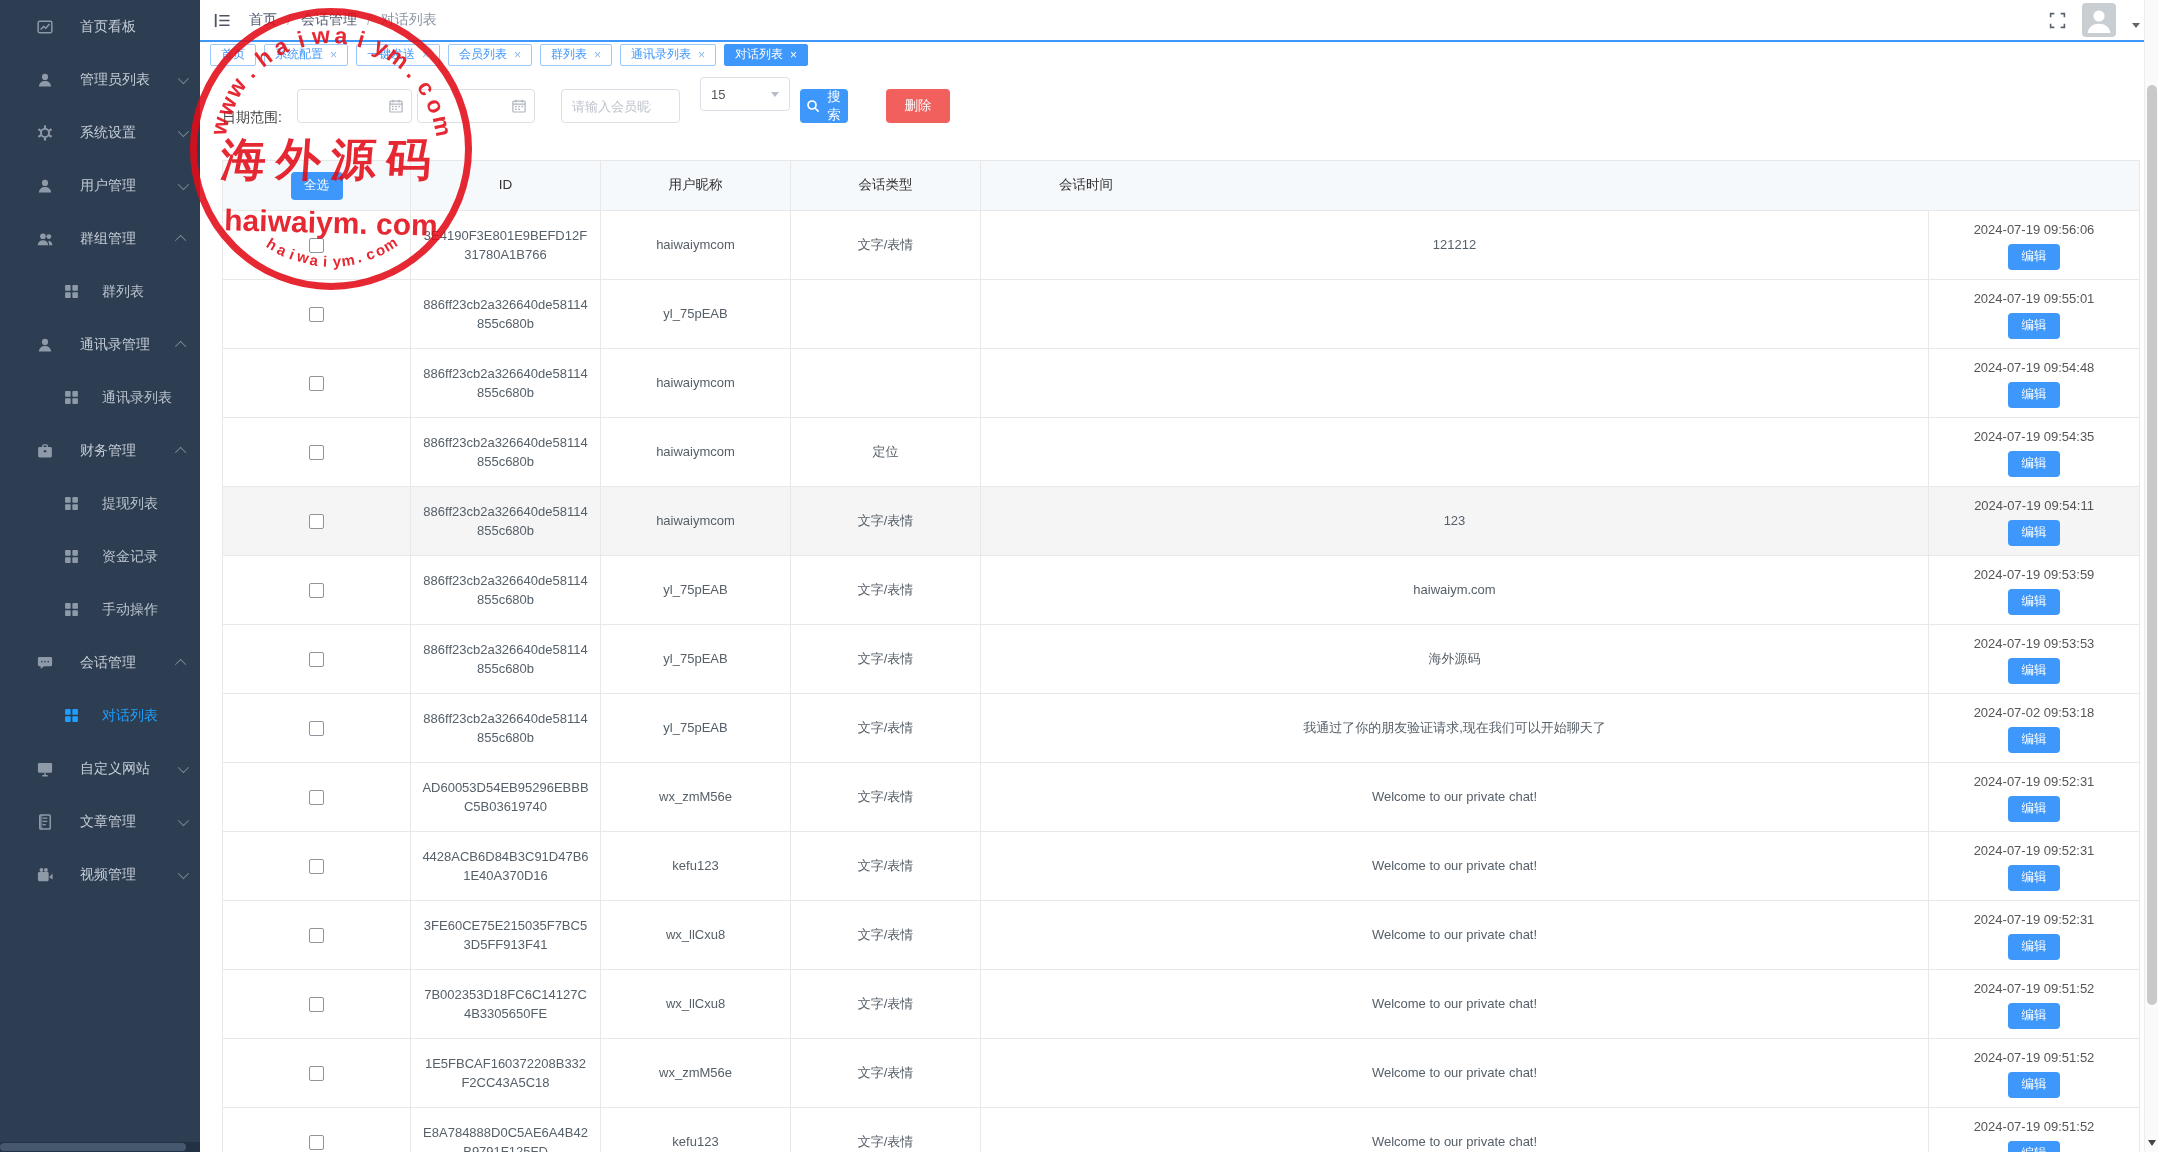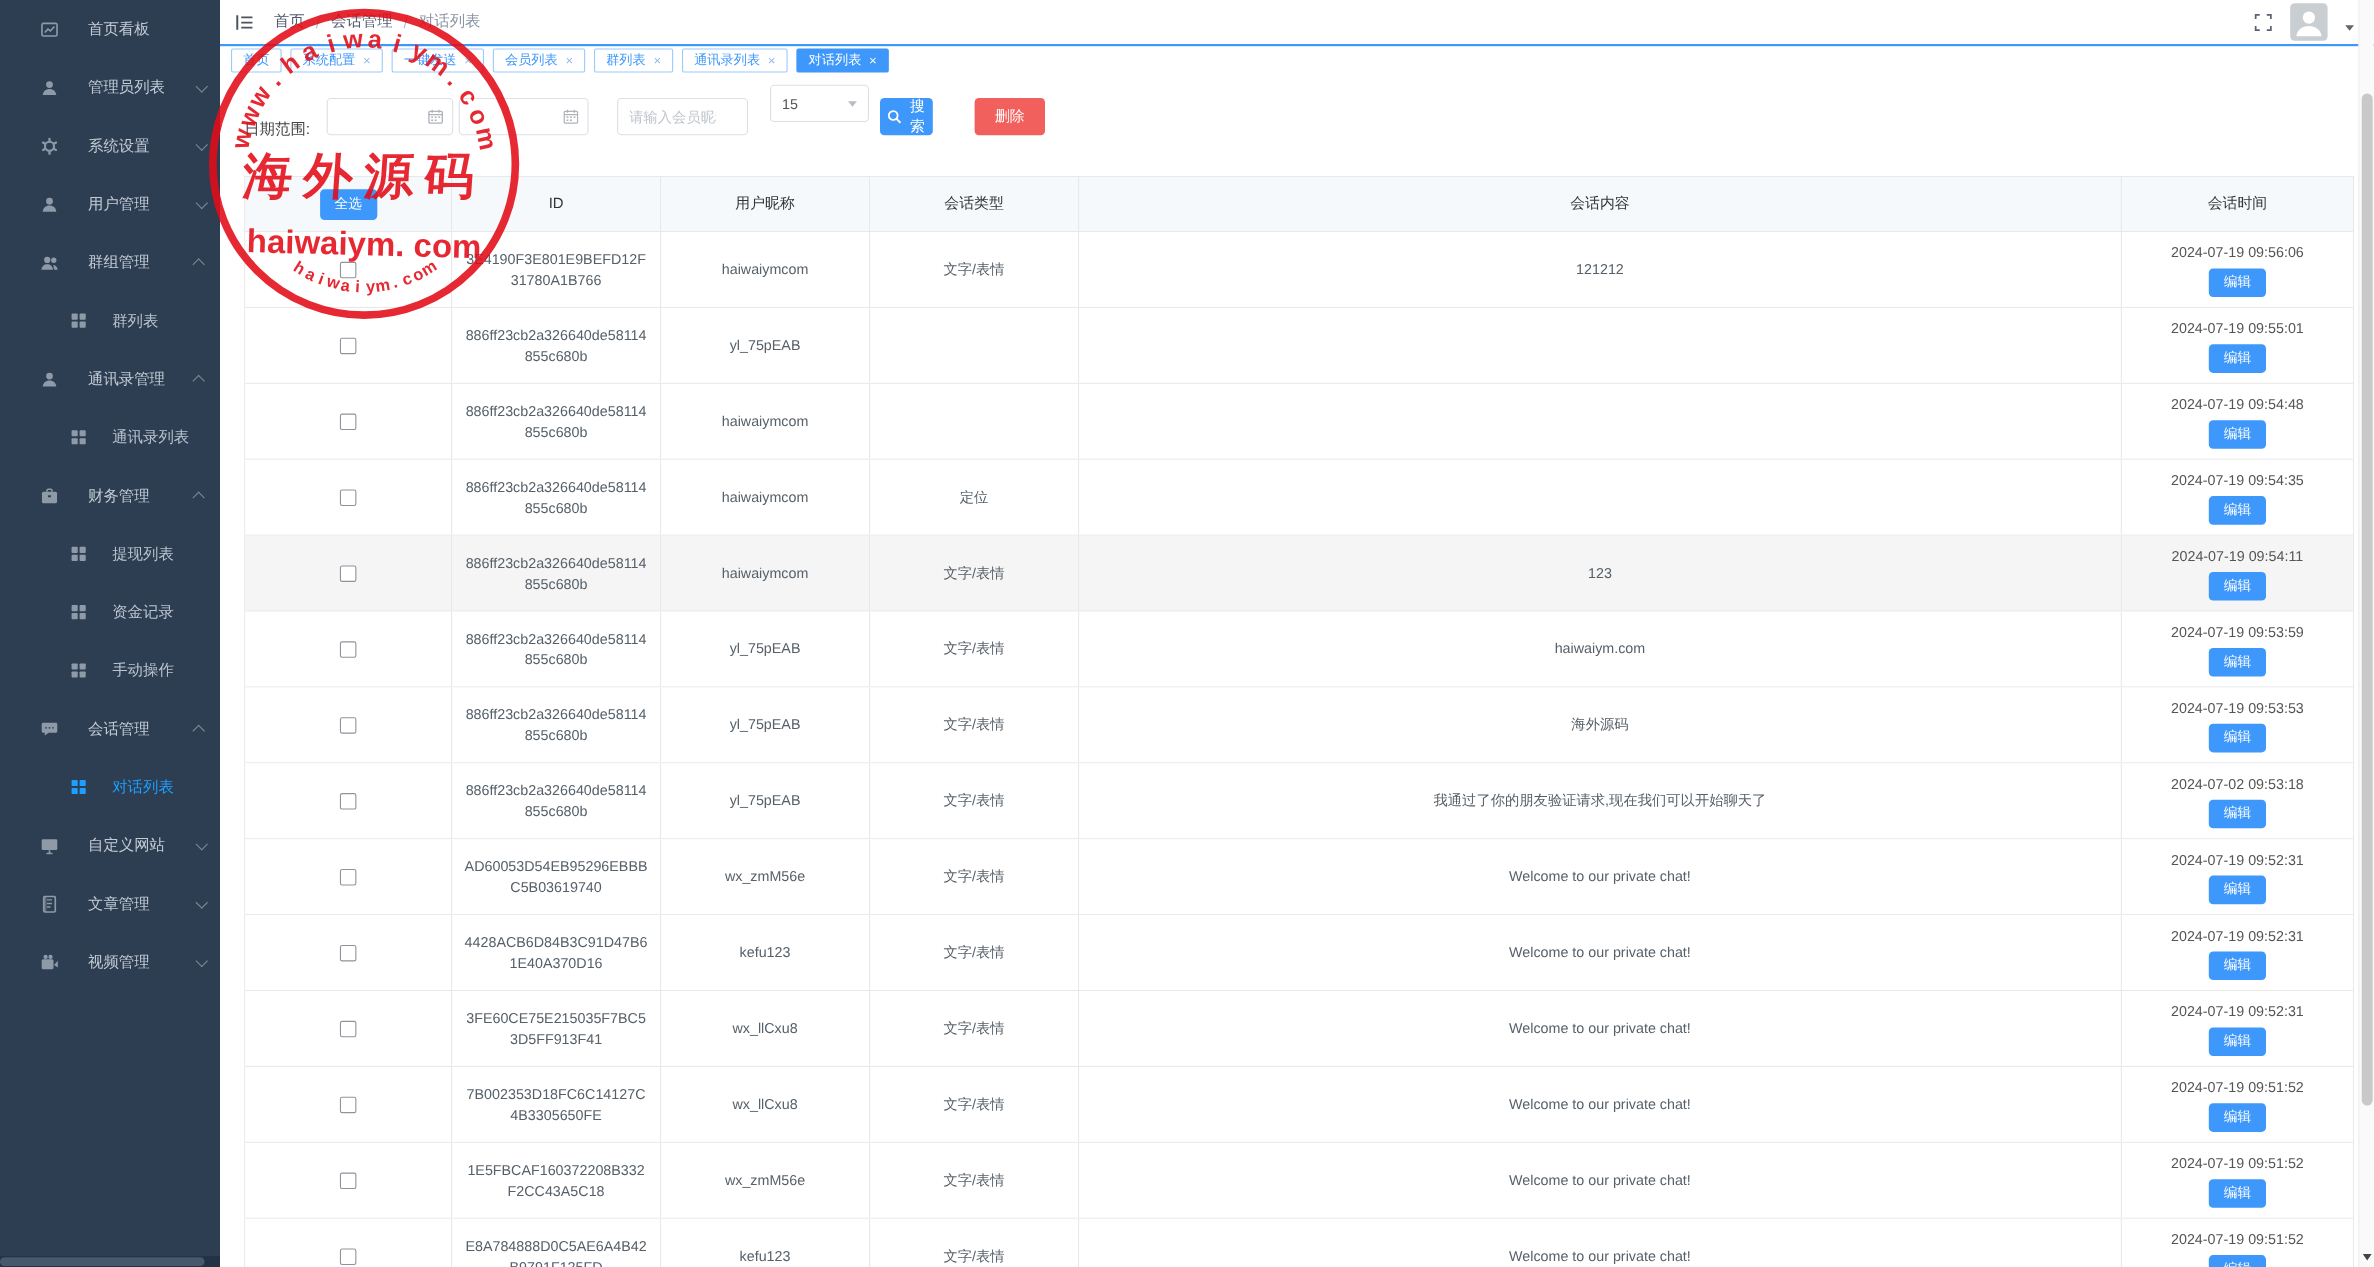--- a/index.html
+++ b/index.html
@@ -403,21 +403,20 @@
     </div>
 
     <div class="tbl">
       <div class="trow head">
         <div class="tcell c-check">
           <button class="btn btn-selectall">全选</button>
         </div>
         <div class="tcell c-id">ID</div>
         <div class="tcell c-nick">用户昵称</div>
         <div class="tcell c-type">会话类型</div>
-        <div class="tcell c-content">会话内容</div>
         <div class="tcell c-time">会话时间</div>
       </div>
       <div id="table-body">
           <div class="trow">
             <div class="tcell c-check">
               <span class="checkbox"></span>
             </div>
             <div class="tcell c-id">3E4190F3E801E9BEFD12F31780A1B766</div>
             <div class="tcell c-nick">haiwaiymcom</div>
             <div class="tcell c-type">文字/表情</div>

